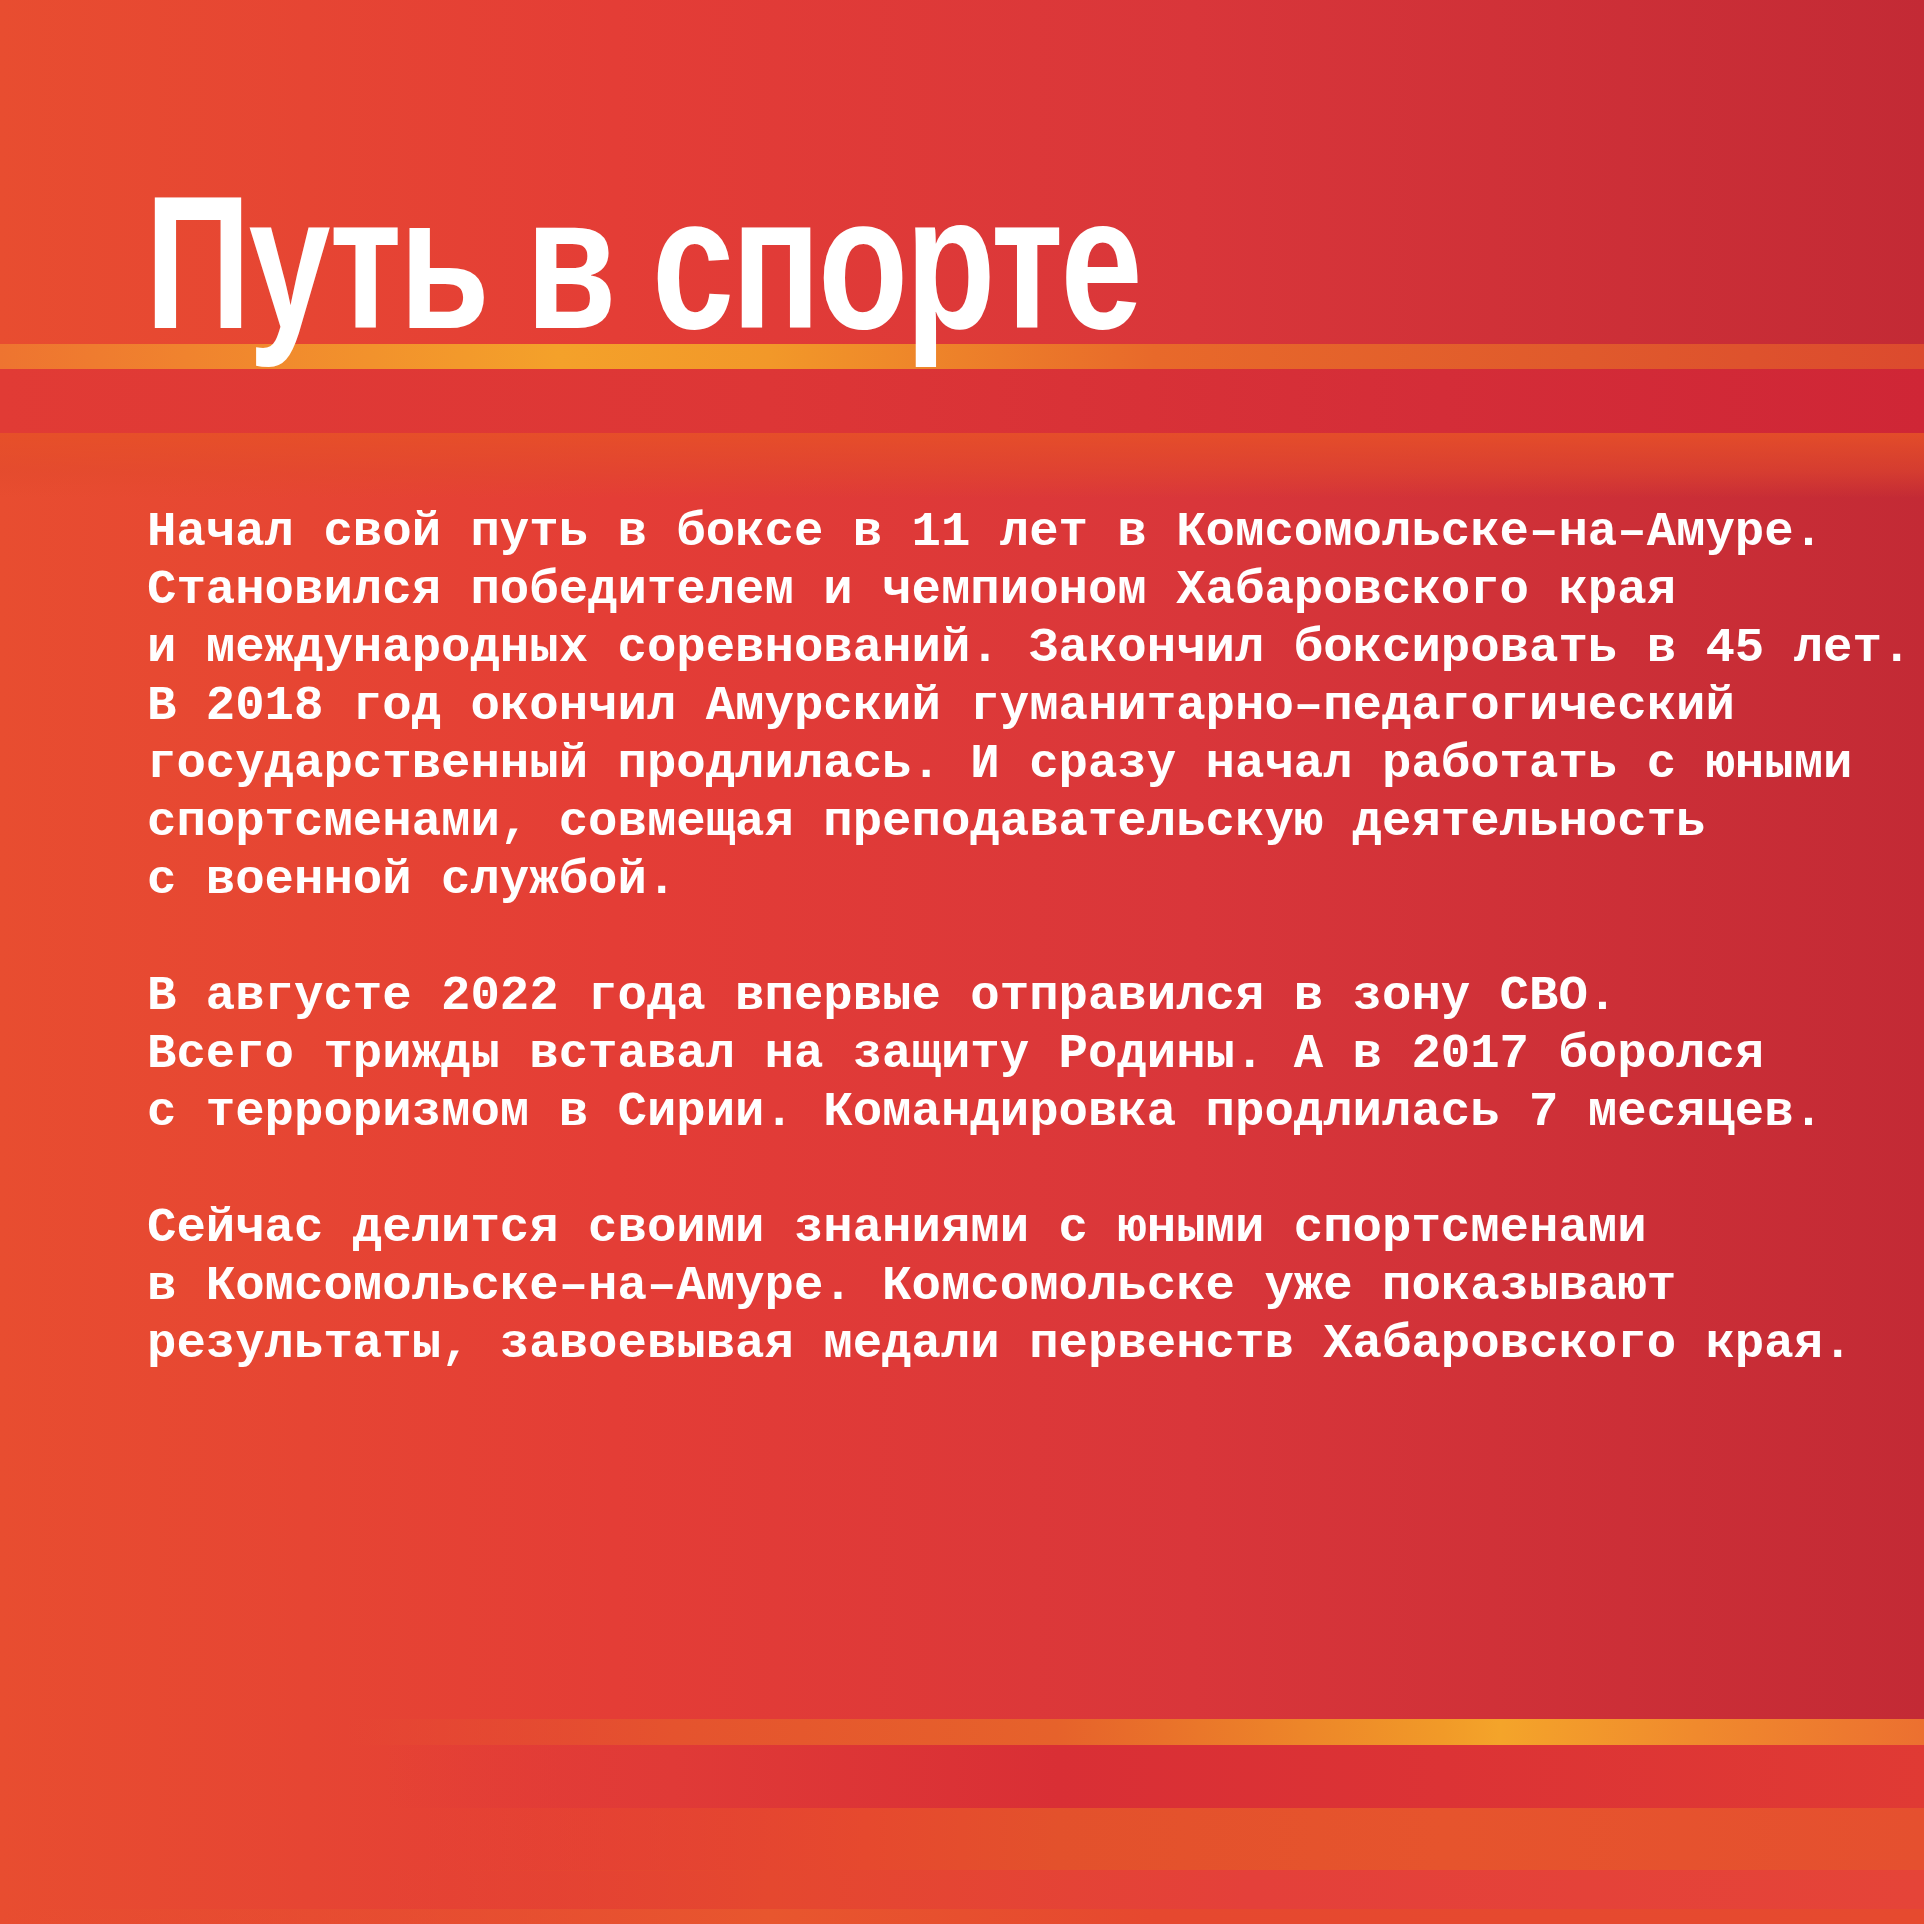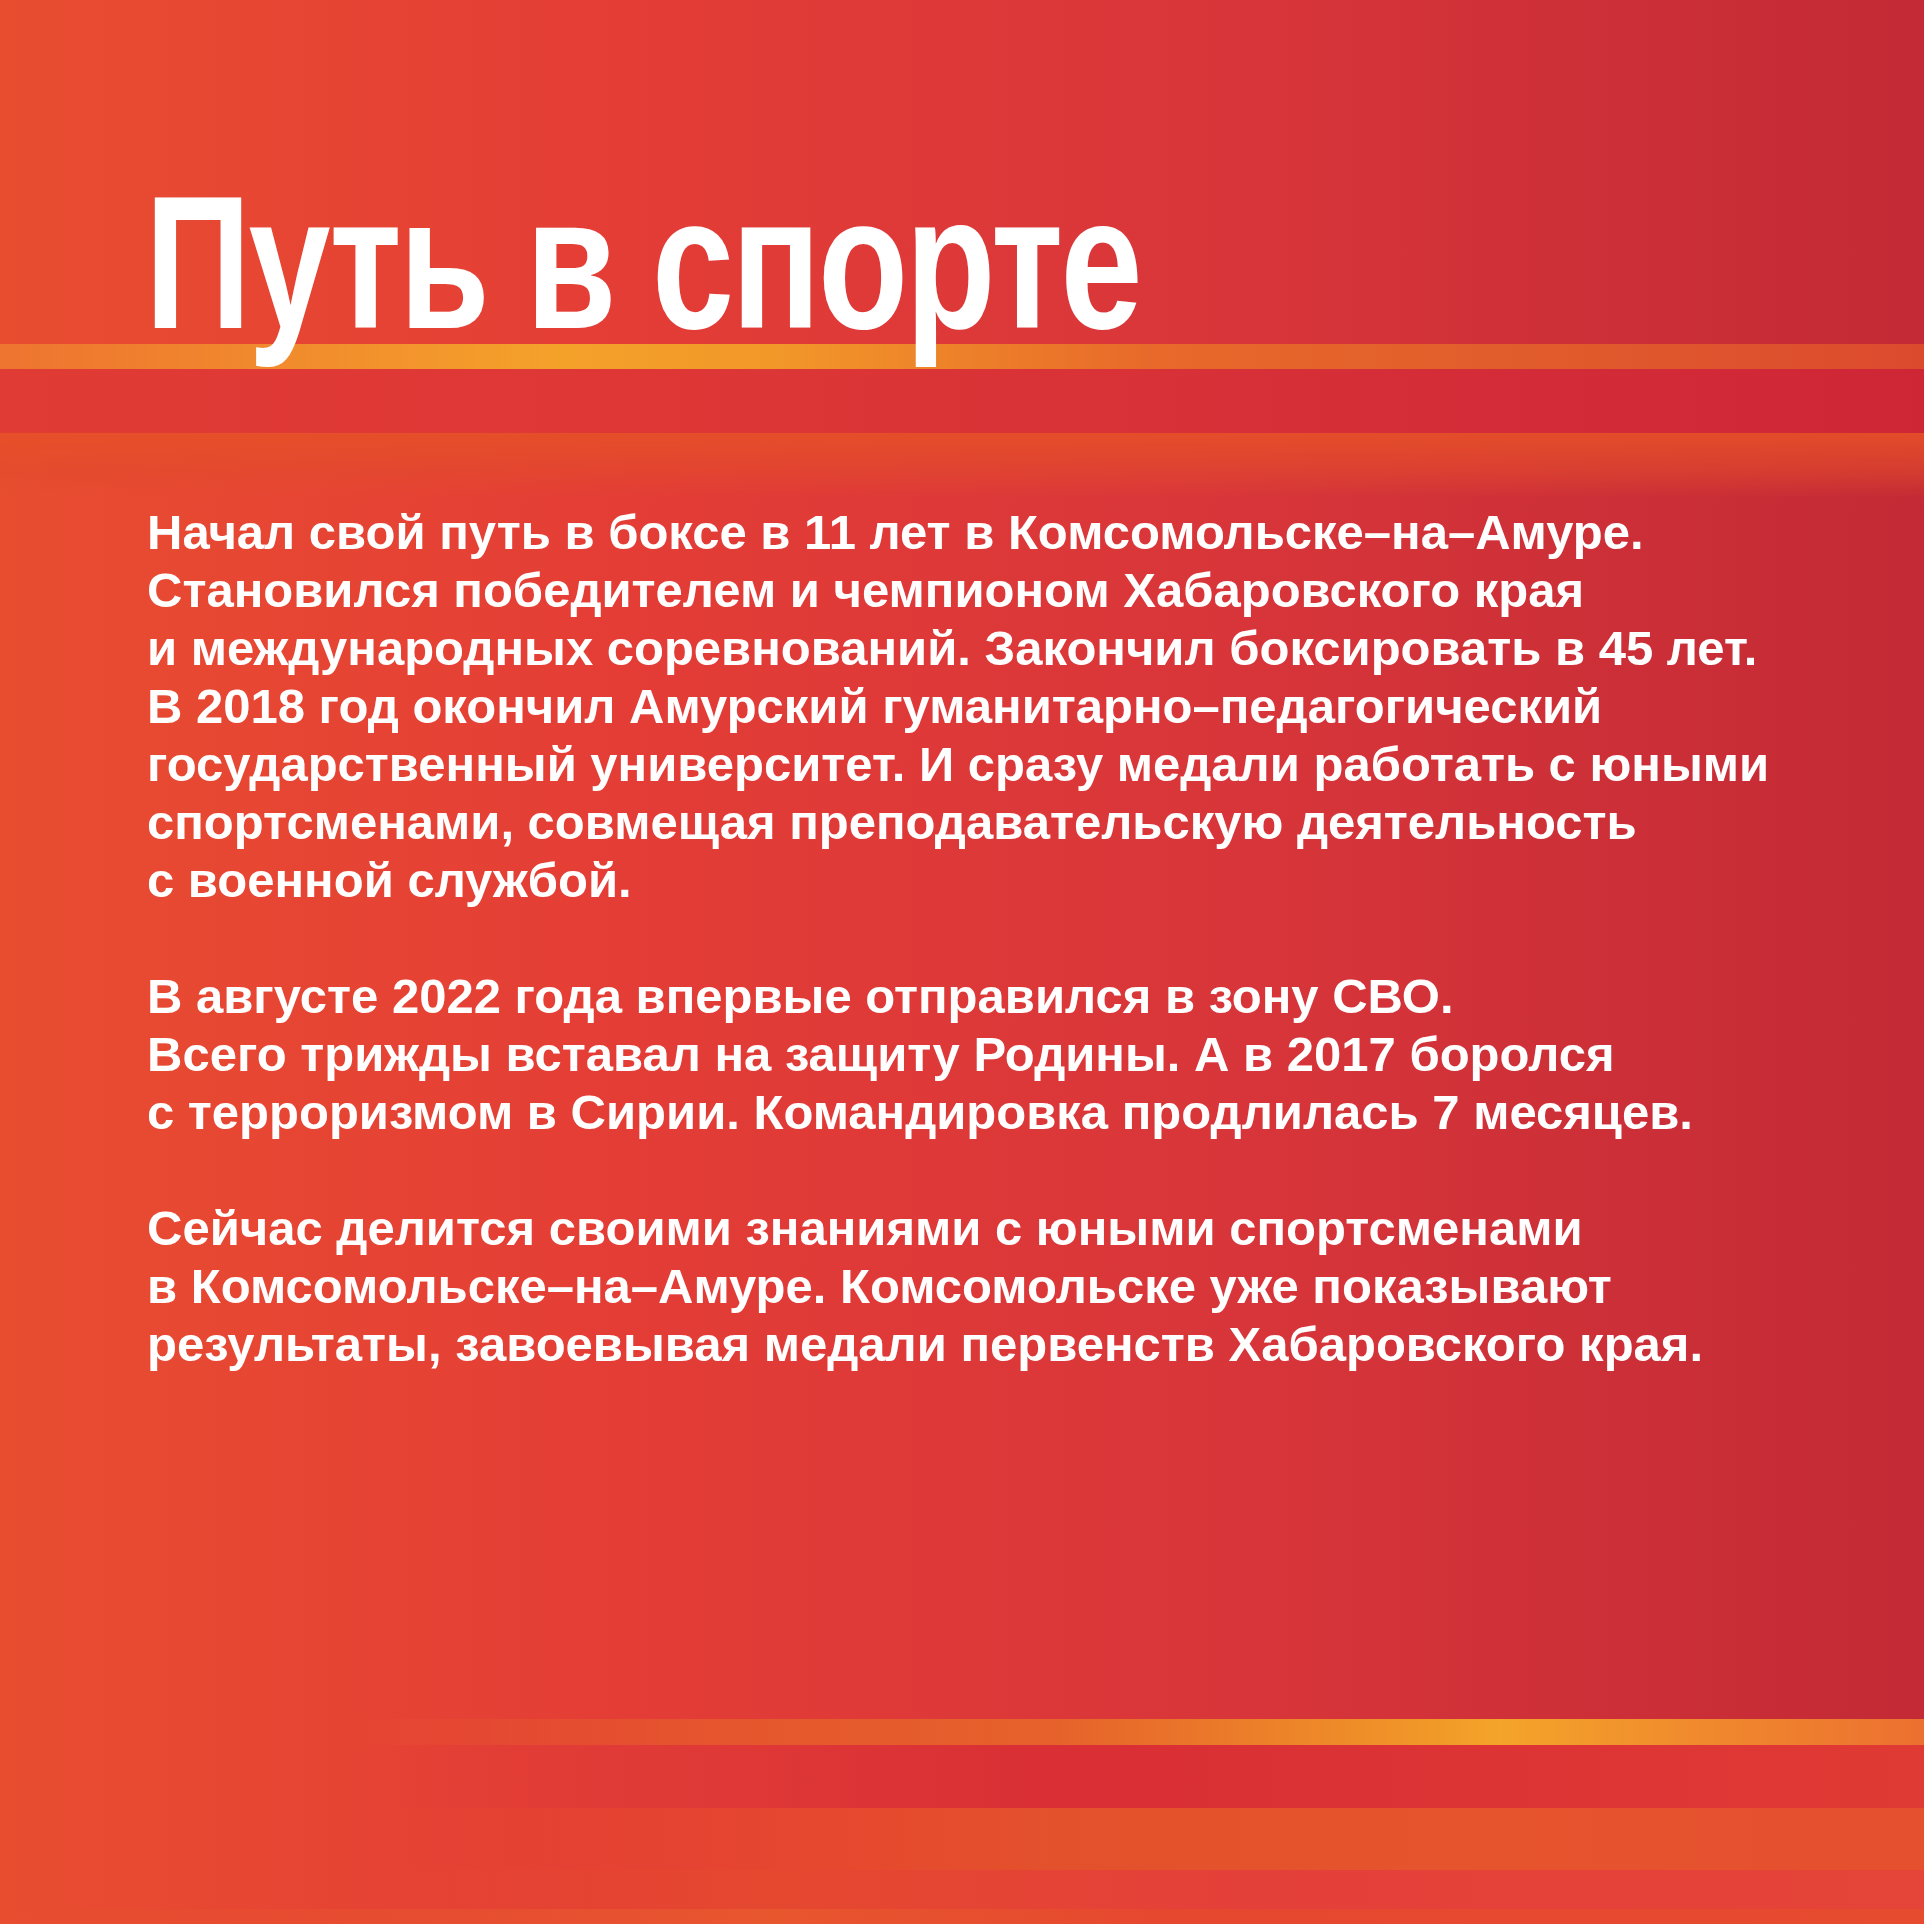--- a/index.html
+++ b/index.html
@@ -69,21 +69,21 @@
       transform-origin: left top;
       z-index: 2;
     }
 
     .body-text {
       position: absolute;
       left: 147px;
       top: 503px;
       width: 1751px;
       color: #ffffff;
-      font-family: Liberation Sans, sans-serif;
+      font-family: Liberation Mono, monospace;
       font-weight: bold;
       font-size: 49px;
       line-height: 58px;
       z-index: 2;
     }
     .para { margin: 0 0 58px 0; }
     .line { display: block; white-space: nowrap; }
   </style>
 </head>
 <body>
@@ -93,21 +93,21 @@
 <div class="band top-orange"></div>
 
 <h1 class="title">Путь в спорте</h1>
 
 <div class="body-text">
   <p class="para">
     <span class="line">Начал свой путь в боксе в 11 лет в Комсомольске–на–Амуре.</span>
     <span class="line">Становился победителем и чемпионом Хабаровского края</span>
     <span class="line">и международных соревнований. Закончил боксировать в 45 лет.</span>
     <span class="line">В 2018 год окончил Амурский гуманитарно–педагогический</span>
-    <span class="line">государственный университет. И сразу медали работать с юными</span>
+    <span class="line">государственный продлилась. И сразу начал работать с юными</span>
     <span class="line">спортсменами, совмещая преподавательскую деятельность</span>
     <span class="line">с военной службой.</span>
   </p>
   <p class="para">
     <span class="line">В августе 2022 года впервые отправился в зону СВО.</span>
     <span class="line">Всего трижды вставал на защиту Родины. А в 2017 боролся</span>
     <span class="line">с терроризмом в Сирии. Командировка продлилась 7 месяцев.</span>
   </p>
   <p class="para">
     <span class="line">Сейчас делится своими знаниями с юными спортсменами</span>

